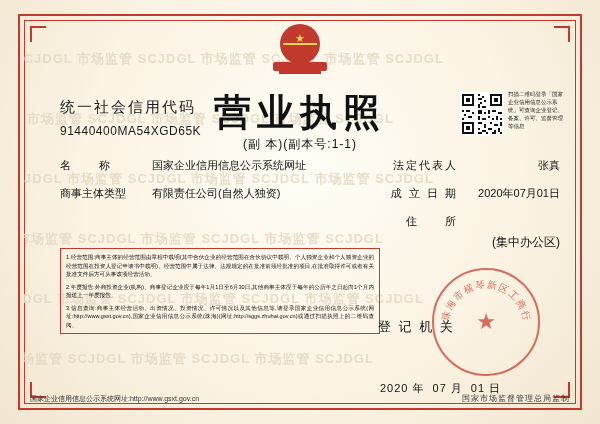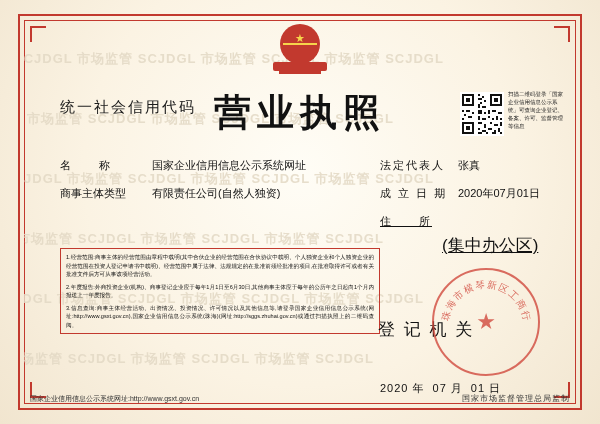--- a/index.html
+++ b/index.html
@@ -86,42 +86,42 @@
   
   .info{
     position:absolute;left:60px;top:158px;right:40px;
     font-size:11px;color:#111;
   }
   .row{display:flex;align-items:flex-start;margin-bottom:13px;}
   .lbl{width:92px;flex:none;letter-spacing:2px;color:#111;}
   .lbl.tight{letter-spacing:0;}
   .val{flex:1;color:#111;}
   .col-left{width:320px;flex:none;display:flex;}
-  .col-right{flex:1;display:flex;}
+  .col-right{flex:1;display:flex;text-align:right;}
   .lbl-r{width:78px;flex:none;letter-spacing:2px;}
   
-  .addr2{margin-left:62px;margin-top:5px;font-size:17px;}
+  .addr2{margin-left:62px;margin-top:5px;font-size:12px;}
   
   .notice-wrap{
     position:absolute;left:60px;top:248px;width:320px;
     display:flex;
   }
   .notice-title{
     width:16px;flex:none;font-size:11px;line-height:17px;color:#111;text-align:center;
     padding-top:4px;
   }
   .notice-box{
     flex:1;border:1px solid #c2392e;padding:4px 5px;box-sizing:border-box;
     font-size:5.6px;line-height:8.5px;color:#111;text-align:justify;
   }
   .notice-box p{margin:0 0 4px 0;}
   .notice-box p:last-child{margin-bottom:0;}
   
   .registry{
-    position:absolute;left:378px;top:318px;font-size:17px;letter-spacing:2px;color:#111;
+    position:absolute;left:378px;top:318px;font-size:13px;letter-spacing:2px;color:#111;
   }
   .dateline{
     position:absolute;left:378px;top:350px;font-size:11px;color:#111;letter-spacing:1px;margin-top:31px;
   }
   .dateline span{margin:0 2px;}
   
   .seal{
     position:absolute;left:432px;top:268px;width:104px;height:104px;
     border:2px solid #d0463a;border-radius:50%;
     opacity:.78;
@@ -169,23 +169,25 @@
 
   <div class="emblem">
     <div class="emblem-circle"></div>
     <div class="emblem-star">★</div>
     <div class="emblem-gate"></div>
     <div class="emblem-base"></div>
     <div class="emblem-base2"></div>
   </div>
 
   <div class="title">营业执照</div>
+  <div class="subtitle">(副 本)(副本号:1-1)</div>
 
   <div class="code-block">
     <div class="code-label">统一社会信用代码</div>
+    <div class="code-value">91440400MA54XGD65K</div>
   </div>
 
   <div class="qr">
     <svg width="44" height="44" viewBox="0 0 22 22">
       <rect width="22" height="22" fill="#fff"></rect>
       <g fill="#111">
         <rect x="1" y="1" width="6" height="6"></rect>
           <rect x="2" y="2" width="4" height="4" fill="#fff"></rect>
           <rect x="3" y="3" width="2" height="2"></rect>
         <rect x="15" y="1" width="6" height="6"></rect>
@@ -255,21 +257,21 @@
         <div class="val">有限责任公司(自然人独资)</div>
       </div>
       <div class="col-right">
         <div class="lbl-r">成 立 日 期</div>
         <div class="val">2020年07月01日</div>
       </div>
     </div>
 
     <div class="row">
       <div class="col-left"></div>
-      <div class="col-right" style="display:block;text-decoration:underline;">
+      <div class="col-right" style="display:block;">
         <div style="display:flex;">
           <div class="lbl-r">住　　所</div>
         </div>
         <div class="addr2">(集中办公区)</div>
       </div>
     </div>
   </div>
 
   <div class="notice-wrap">
     <div class="notice-box">

